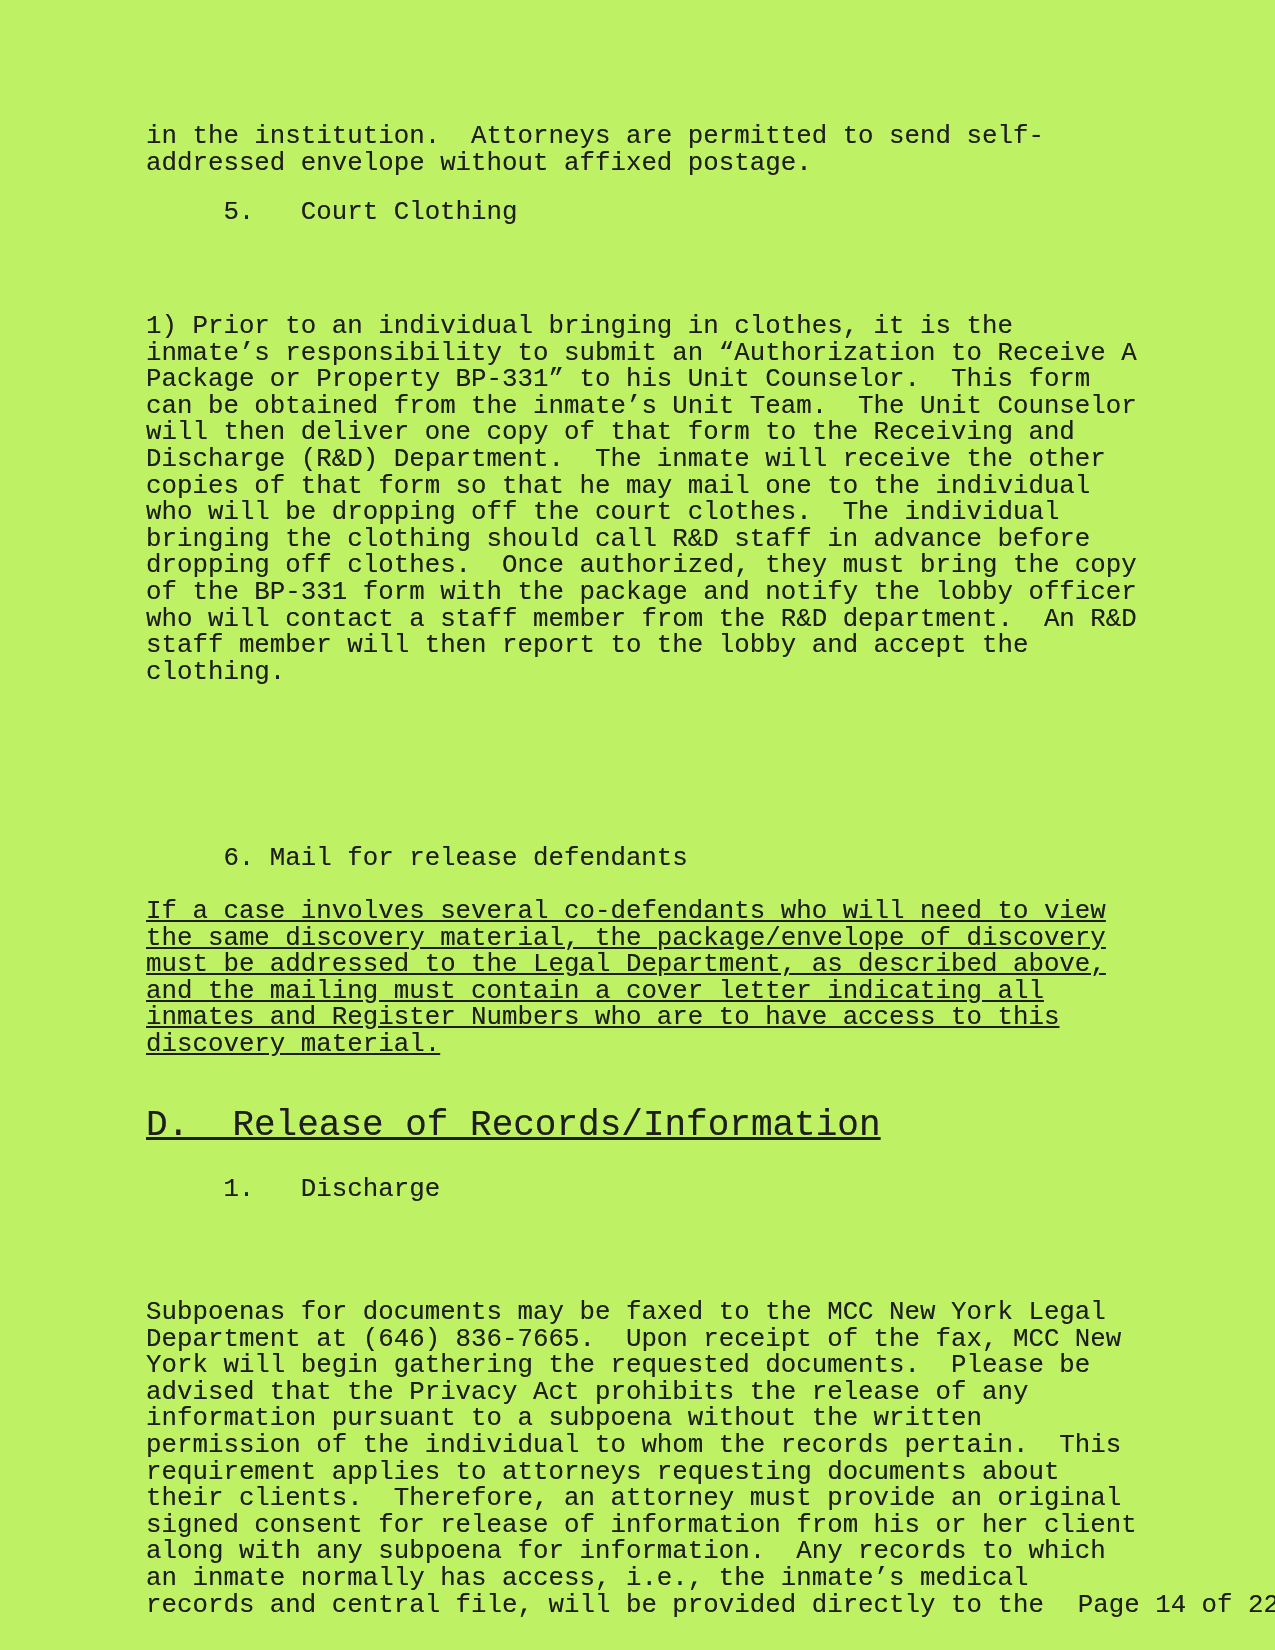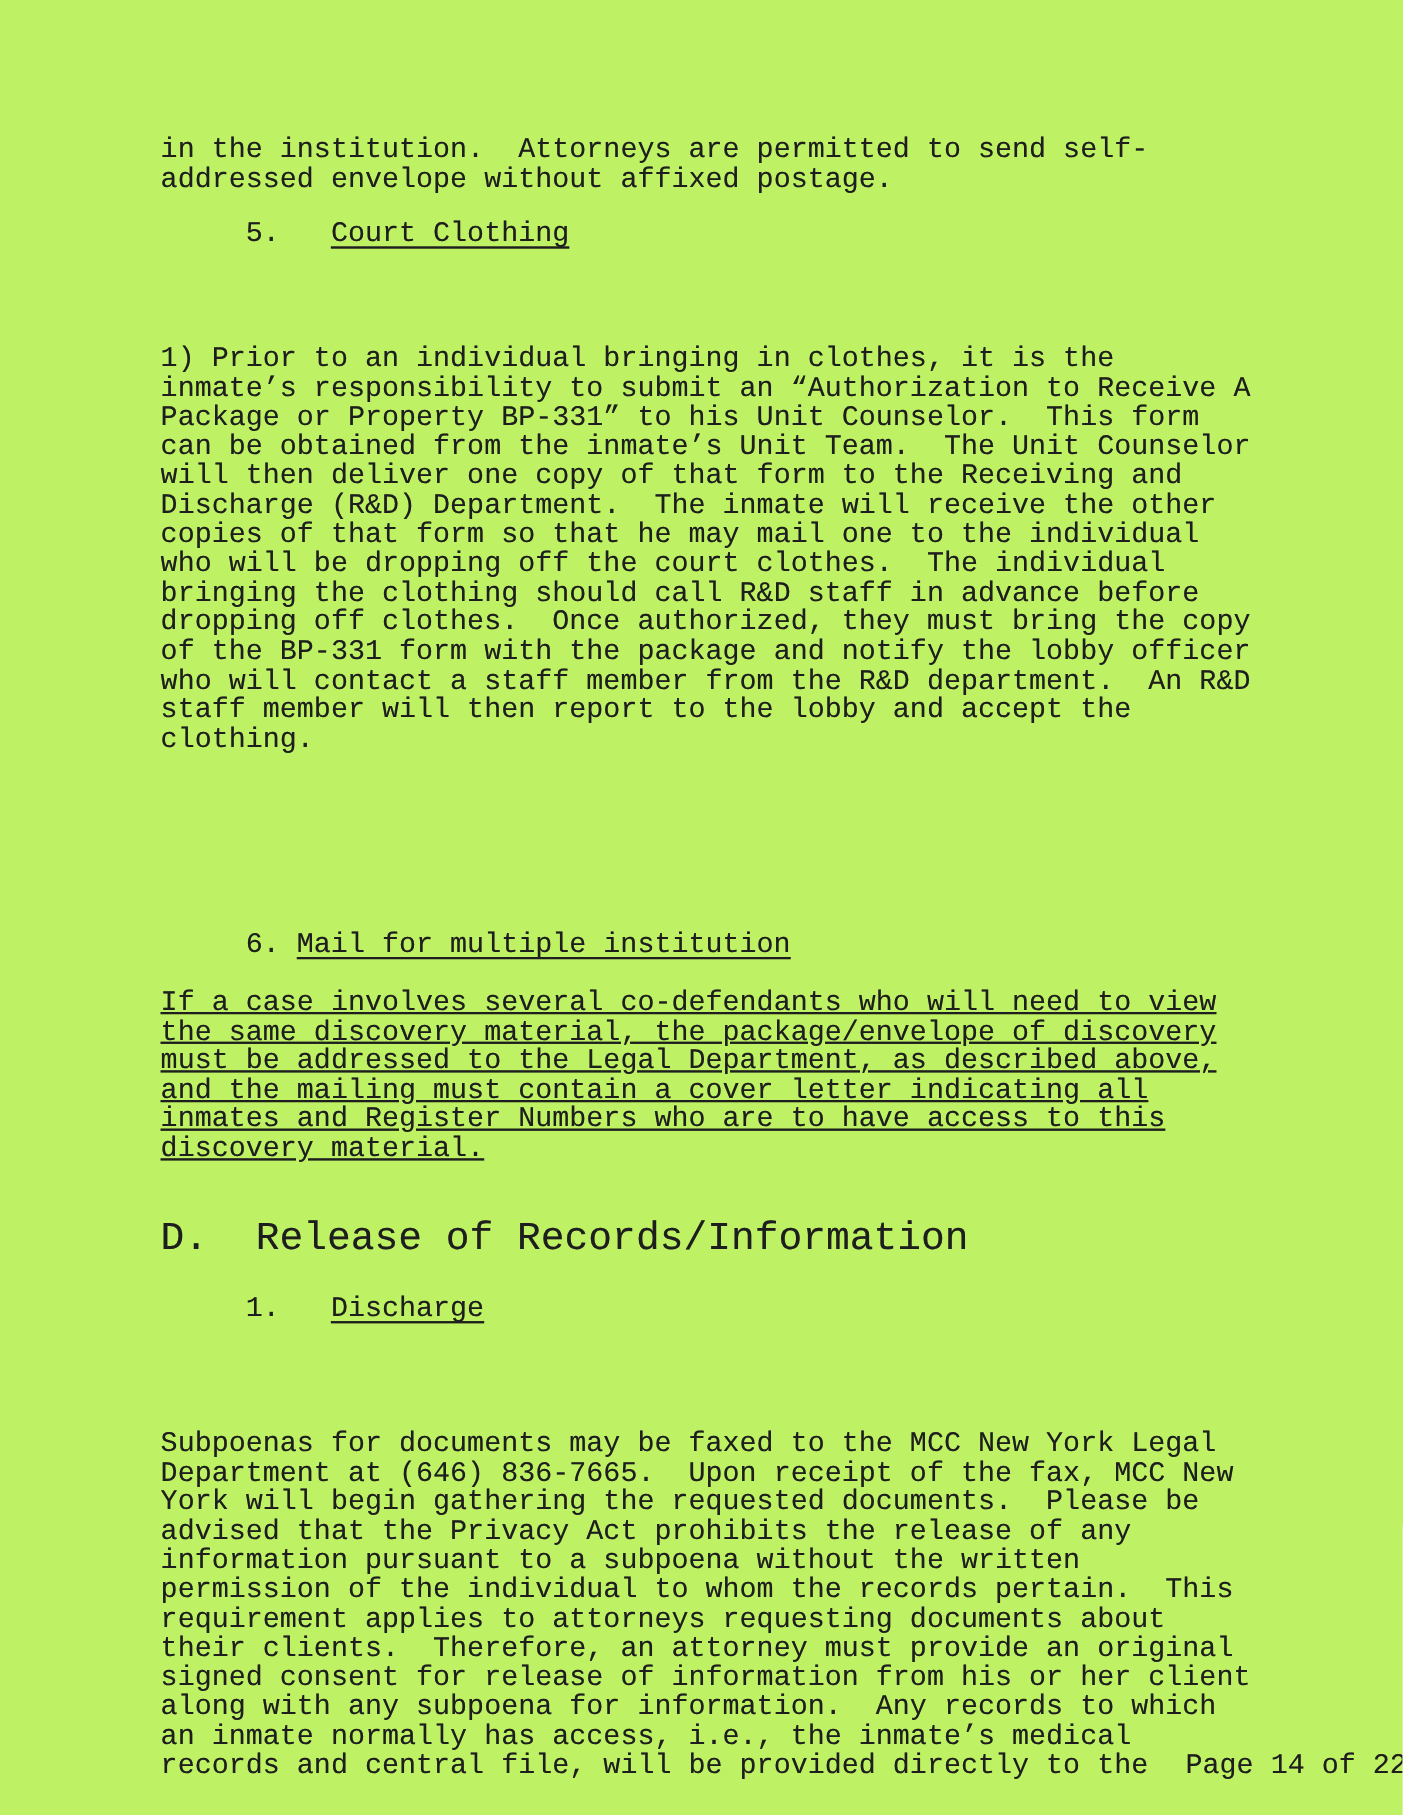--- a/index.html
+++ b/index.html
@@ -19,31 +19,31 @@
   .block {
     position: absolute;
     left: 146px;
     width: 1060px;
     white-space: pre;
   }
   .heading { padding-left: 5ch; }
   .h-num.gap-3 { margin-right: 3ch; }
   .h-num.gap-1 { margin-right: 1ch; }
   .h-title {
-    text-decoration: underline;
     text-decoration-thickness: 2px;
     text-underline-offset: 5px;
   }
   .big-heading {
     position: absolute;
     left: 146px;
     width: 1080px;
     font-size: 36px;
     line-height: 40px;
     white-space: pre;
+    text-decoration: underline;
   }
   .footer {
     position: absolute;
     left: 4px;
     width: 1275px;
     text-align: right;
     white-space: pre;
   }
 </style>
 </head>
@@ -66,21 +66,21 @@
 copies of that form so that he may mail one to the individual
 who will be dropping off the court clothes.  The individual
 bringing the clothing should call R&amp;D staff in advance before
 dropping off clothes.  Once authorized, they must bring the copy
 of the BP-331 form with the package and notify the lobby officer
 who will contact a staff member from the R&amp;D department.  An R&amp;D
 staff member will then report to the lobby and accept the
 clothing.</div>
 
 
-  <div class="block heading" style="top: 846px;"><span class="h-num gap-1">6.</span><span class="h-title">Mail for multiple institution</span></div>
+  <div class="block heading" style="top: 846px;"><span class="h-num gap-1">6.</span><span class="h-title">Mail for release defendants</span></div>
 
   <div class="block" style="top: 899px; text-decoration: underline;">If a case involves several co-defendants who will need to view
 the same discovery material, the package/envelope of discovery
 must be addressed to the Legal Department, as described above,
 and the mailing must contain a cover letter indicating all
 inmates and Register Numbers who are to have access to this
 discovery material.</div>
 
   <div class="big-heading" style="top: 1106px;">D.  Release of Records/Information</div>
 

